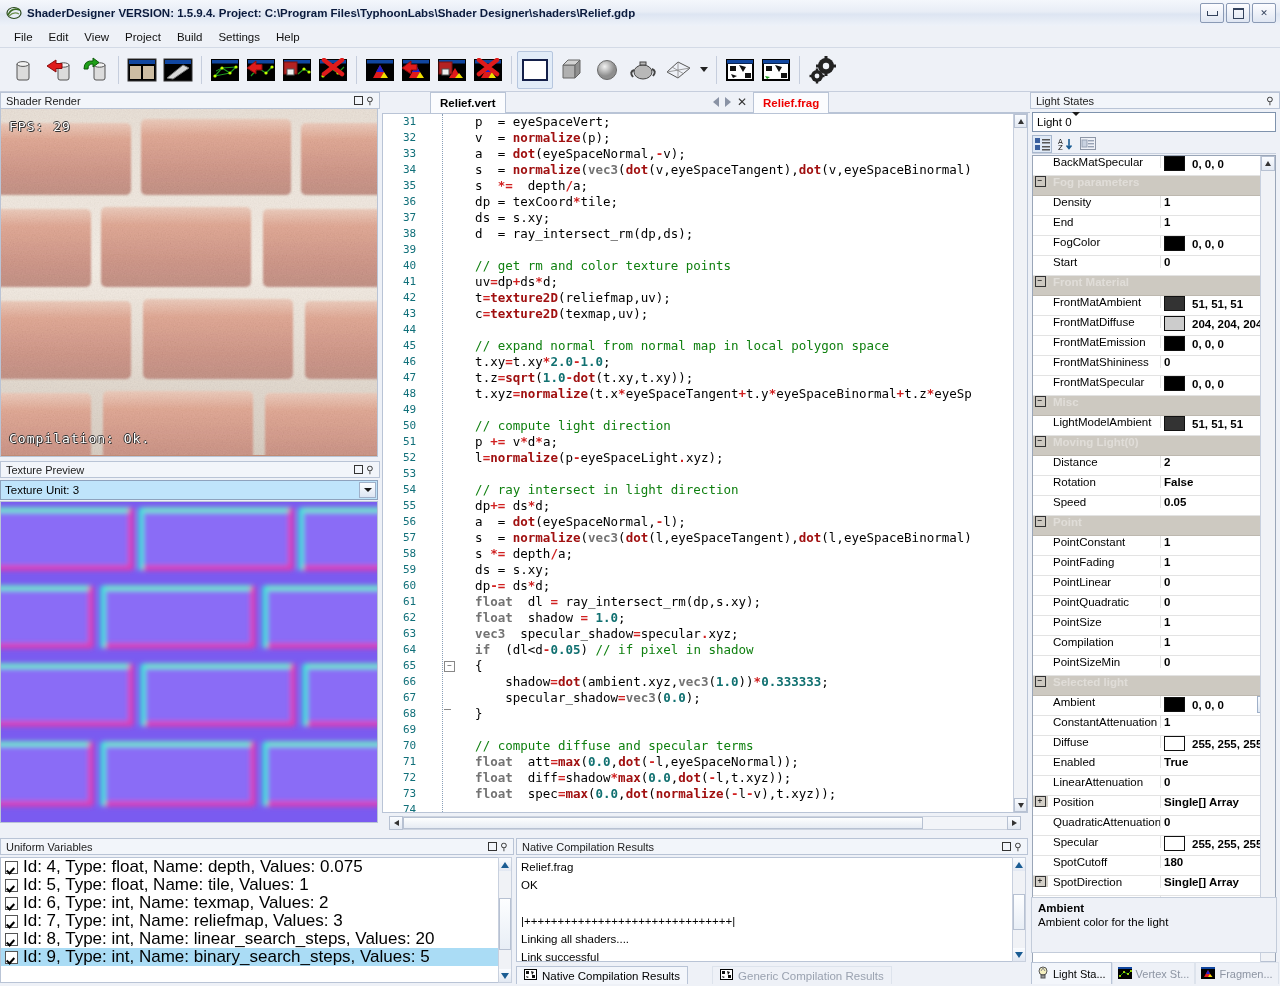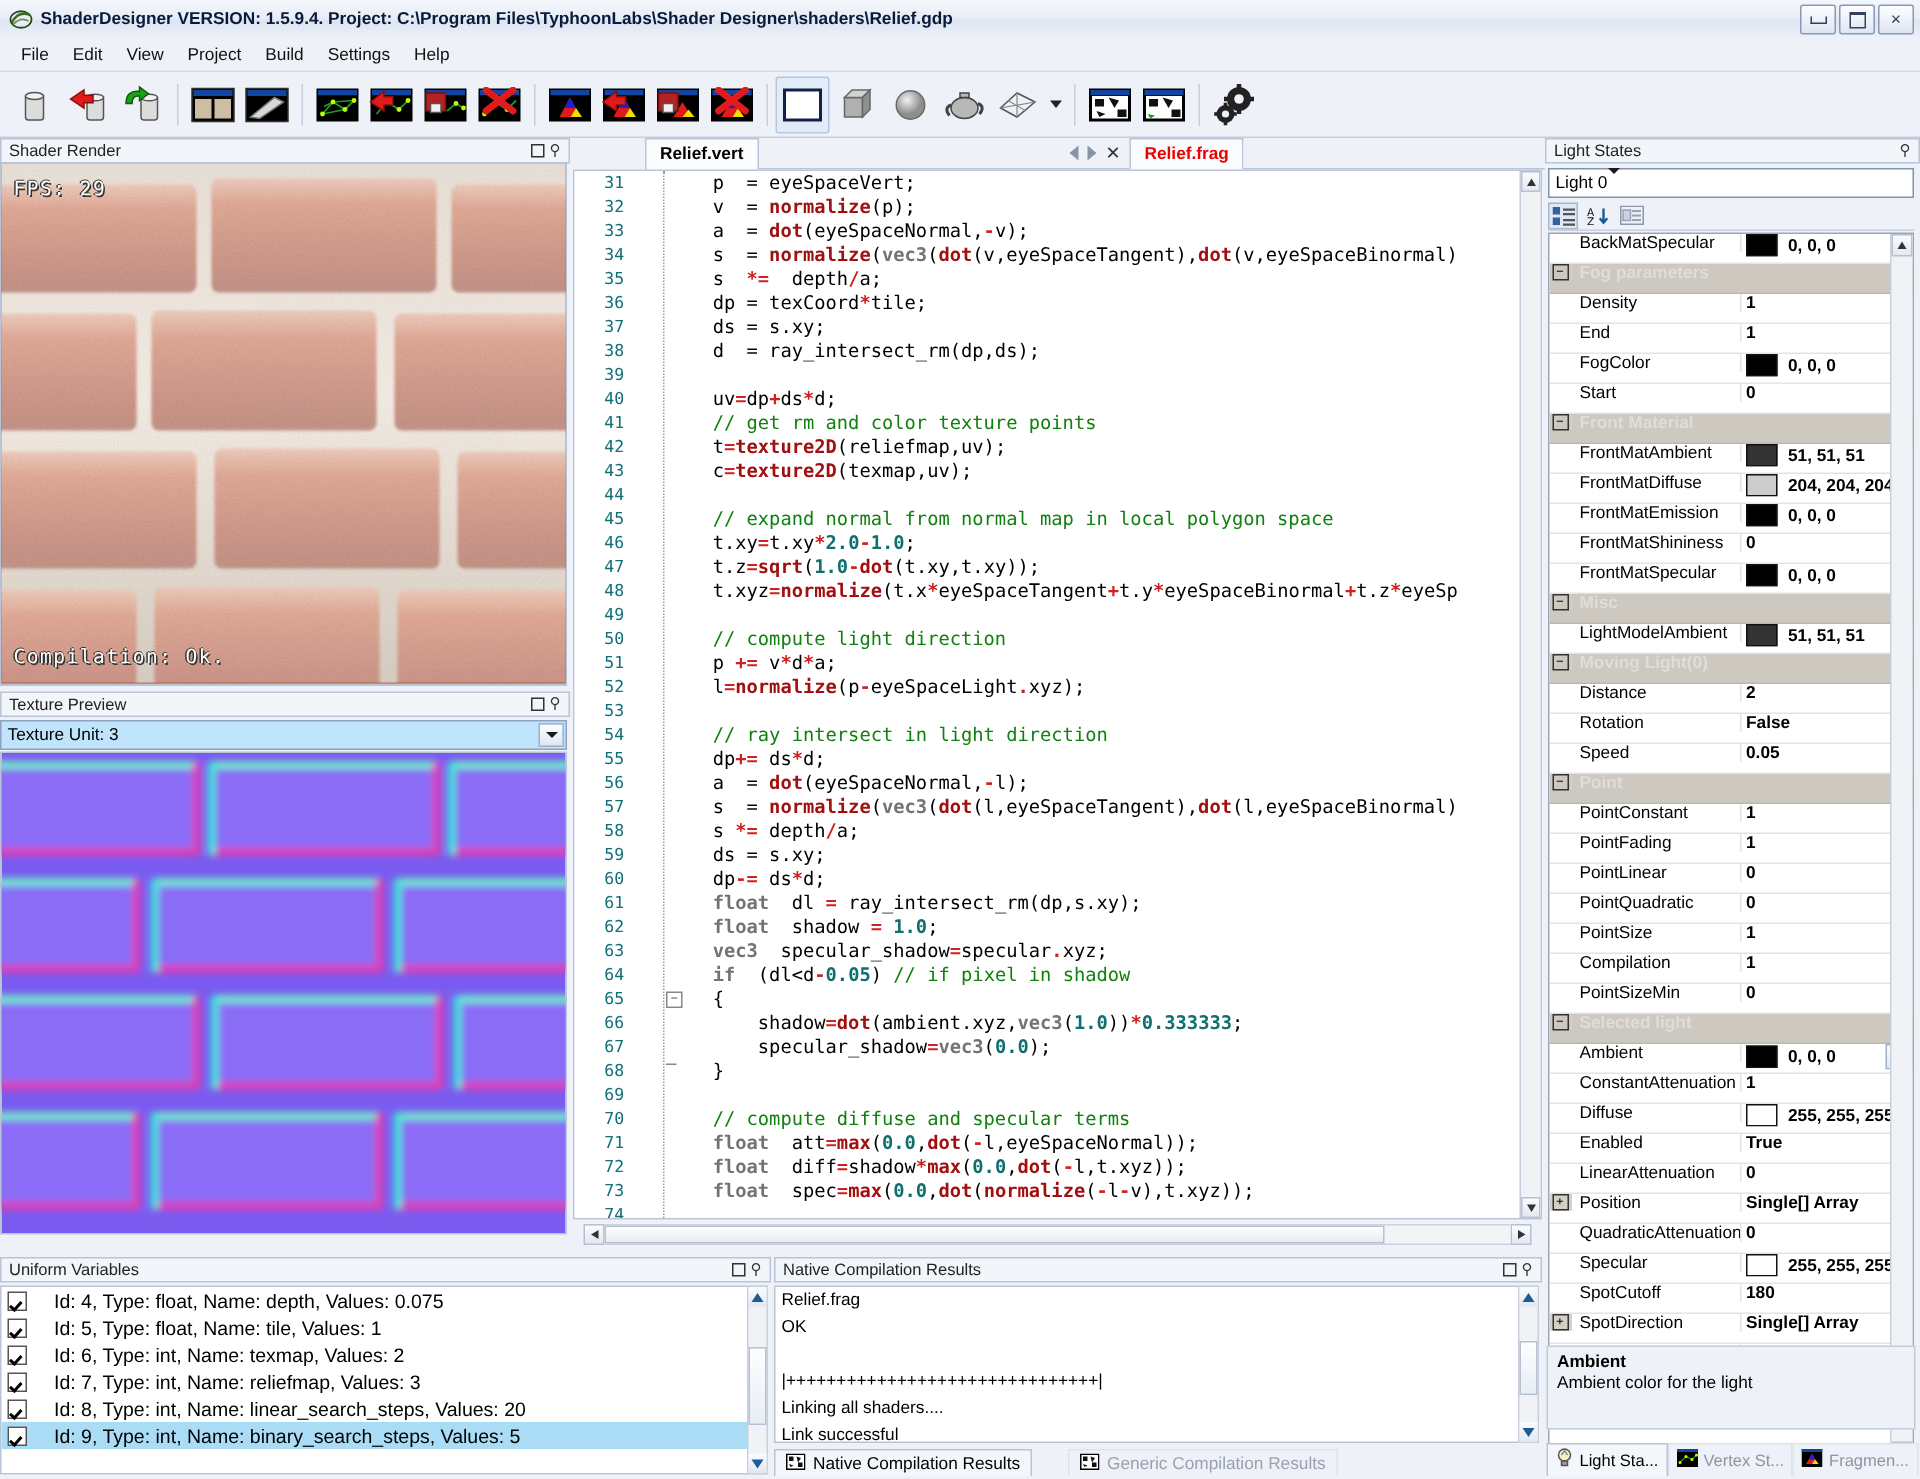--- a/index.html
+++ b/index.html
@@ -115,21 +115,21 @@
   .hsbwrap{position:absolute;left:389px;top:815px;width:632px;height:16px;display:flex;align-items:center;}
   .hsb-arrow{width:14px;height:14px;background:linear-gradient(to bottom,#fafcff,#e2e8f2);border:1px solid #b7c1d2;box-sizing:border-box;display:flex;align-items:center;justify-content:center;}
   .lfc{width:0;height:0;border-top:3px solid transparent;border-bottom:3px solid transparent;border-right:5px solid #333;}
   .rtc{width:0;height:0;border-top:3px solid transparent;border-bottom:3px solid transparent;border-left:5px solid #333;}
   .hsb-track{flex:1;height:14px;background:#f2f4f8;border-top:1px solid #ccd3df;border-bottom:1px solid #ccd3df;box-sizing:border-box;position:relative;}
   .hsb-thumb{position:absolute;left:0;top:0;height:12px;width:520px;background:linear-gradient(to bottom,#fdfefe,#e6ebf3);border:1px solid #b7c1d2;box-sizing:border-box;}
 
   
   #uniPanel{left:0;top:838px;width:514px;height:148px;}
   #unilist{position:absolute;left:0;top:19px;width:512px;height:126px;background:#fff;border:1px solid #b9c4d6;box-sizing:border-box;overflow:hidden;}
-  .urow{height:18px;display:flex;align-items:center;padding-left:4px;font-size:13px;white-space:nowrap;gap:13px;}
+  .urow{height:18px;display:flex;align-items:center;padding-left:4px;font-size:17px;white-space:nowrap;}
   .urow.sel{background:#aadcf5;}
   .chk{width:11px;height:11px;border:1px solid #555;background:#fff;margin-right:5px;position:relative;flex:0 0 auto;}
   .chk:after{content:"";position:absolute;left:2px;top:4px;width:3px;height:6px;border:solid #000;border-width:0 2px 2px 0;transform:rotate(42deg);}
 
   
   #compPanel{left:516px;top:838px;width:512px;height:148px;}
   #complog{position:absolute;left:0;top:19px;width:510px;height:105px;background:#fff;border:1px solid #b9c4d6;box-sizing:border-box;overflow:hidden;}
   .crow{height:18px;line-height:18px;padding-left:4px;font-size:11.5px;white-space:pre;}
   .btabs{position:absolute;left:0;top:128px;height:18px;display:flex;align-items:stretch;font-size:11.5px;}
   .btab{display:flex;align-items:center;gap:5px;padding:0 7px;border:1px solid #b9c4d6;border-bottom:none;background:#f3f6fb;box-sizing:border-box;}
@@ -594,22 +594,22 @@
       <div id="codelines">
           <div class="cl"><span>    p  = eyeSpaceVert;</span></div>
           <div class="cl"><span>    v  = </span><span class="fn">normalize</span><span>(p);</span></div>
           <div class="cl"><span>    a  = </span><span class="fn">dot</span><span>(eyeSpaceNormal,</span><span class="op">-</span><span>v);</span></div>
           <div class="cl"><span>    s  = </span><span class="fn">normalize</span><span>(</span><span class="kw">vec3</span><span>(</span><span class="fn">dot</span><span>(v,eyeSpaceTangent),</span><span class="fn">dot</span><span>(v,eyeSpaceBinormal)</span></div>
           <div class="cl"><span>    s  </span><span class="op">*=</span><span>  depth</span><span class="op">/</span><span>a;</span></div>
           <div class="cl"><span>    dp = texCoord</span><span class="op">*</span><span>tile;</span></div>
           <div class="cl"><span>    ds = s.xy;</span></div>
           <div class="cl"><span>    d  = ray_intersect_rm(dp,ds);</span></div>
           <div class="cl"><span></span></div>
+          <div class="cl"><span class="cm">    // get rm and color texture points</span></div>
           <div class="cl"><span>    uv</span><span class="op">=</span><span>dp</span><span class="op">+</span><span>ds</span><span class="op">*</span><span>d;</span></div>
-          <div class="cl"><span class="cm">    // get rm and color texture points</span></div>
           <div class="cl"><span>    t</span><span class="op">=</span><span class="fn">texture2D</span><span>(reliefmap,uv);</span></div>
           <div class="cl"><span>    c</span><span class="op">=</span><span class="fn">texture2D</span><span>(texmap,uv);</span></div>
           <div class="cl"><span></span></div>
           <div class="cl"><span class="cm">    // expand normal from normal map in local polygon space</span></div>
           <div class="cl"><span>    t.xy</span><span class="op">=</span><span>t.xy</span><span class="op">*</span><span class="num">2.0</span><span class="op">-</span><span class="num">1.0</span><span>;</span></div>
           <div class="cl"><span>    t.z</span><span class="op">=</span><span class="fn">sqrt</span><span>(</span><span class="num">1.0</span><span class="op">-</span><span class="fn">dot</span><span>(t.xy,t.xy));</span></div>
           <div class="cl"><span>    t.xyz</span><span class="op">=</span><span class="fn">normalize</span><span>(t.x</span><span class="op">*</span><span>eyeSpaceTangent</span><span class="op">+</span><span>t.y</span><span class="op">*</span><span>eyeSpaceBinormal</span><span class="op">+</span><span>t.z</span><span class="op">*</span><span>eyeSp</span></div>
           <div class="cl"><span></span></div>
           <div class="cl"><span class="cm">    // compute light direction</span></div>
           <div class="cl"><span>    p </span><span class="op">+=</span><span> v</span><span class="op">*</span><span>d</span><span class="op">*</span><span>a;</span></div>

